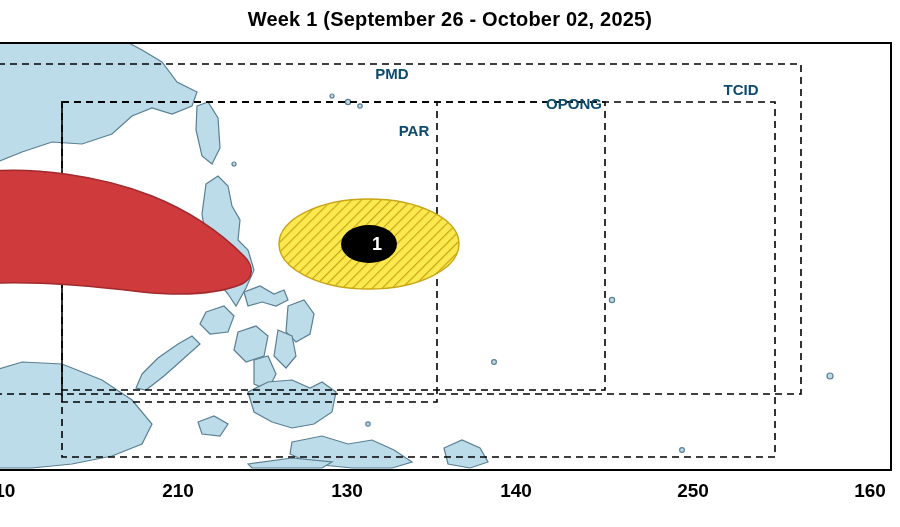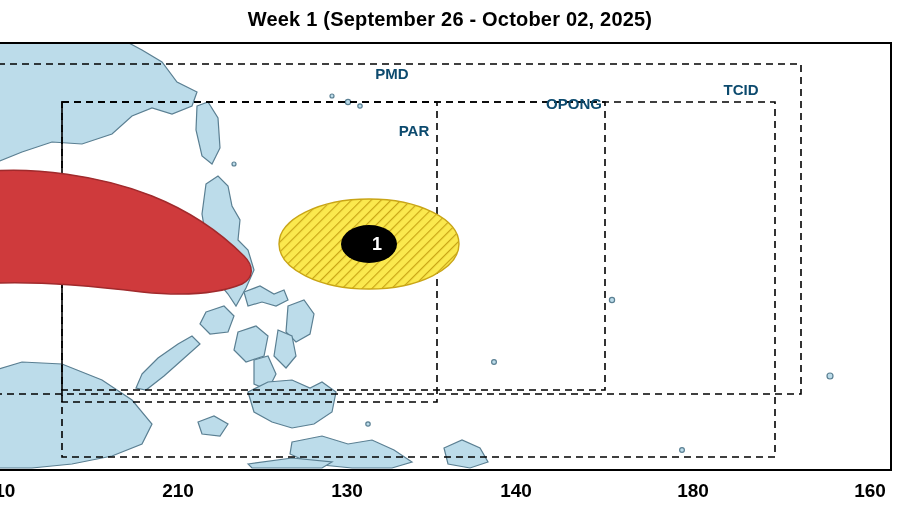--- a/index.html
+++ b/index.html
@@ -159,17 +159,17 @@
 
 
     <div class="blob-number" style="left:385px;top:200px;">1</div>
   </div>
 
   <div class="axis">
     <div class="tick" style="left:8px;">110</div>
     <div class="tick" style="left:186px;">210</div>
     <div class="tick" style="left:355px;">130</div>
     <div class="tick" style="left:524px;">140</div>
-    <div class="tick" style="left:701px;">180</div>
+    <div class="tick" style="left:701px;">250</div>
     <div class="tick" style="left:878px;">160</div>
   </div>
 
 </div>
 
 </body></html>

